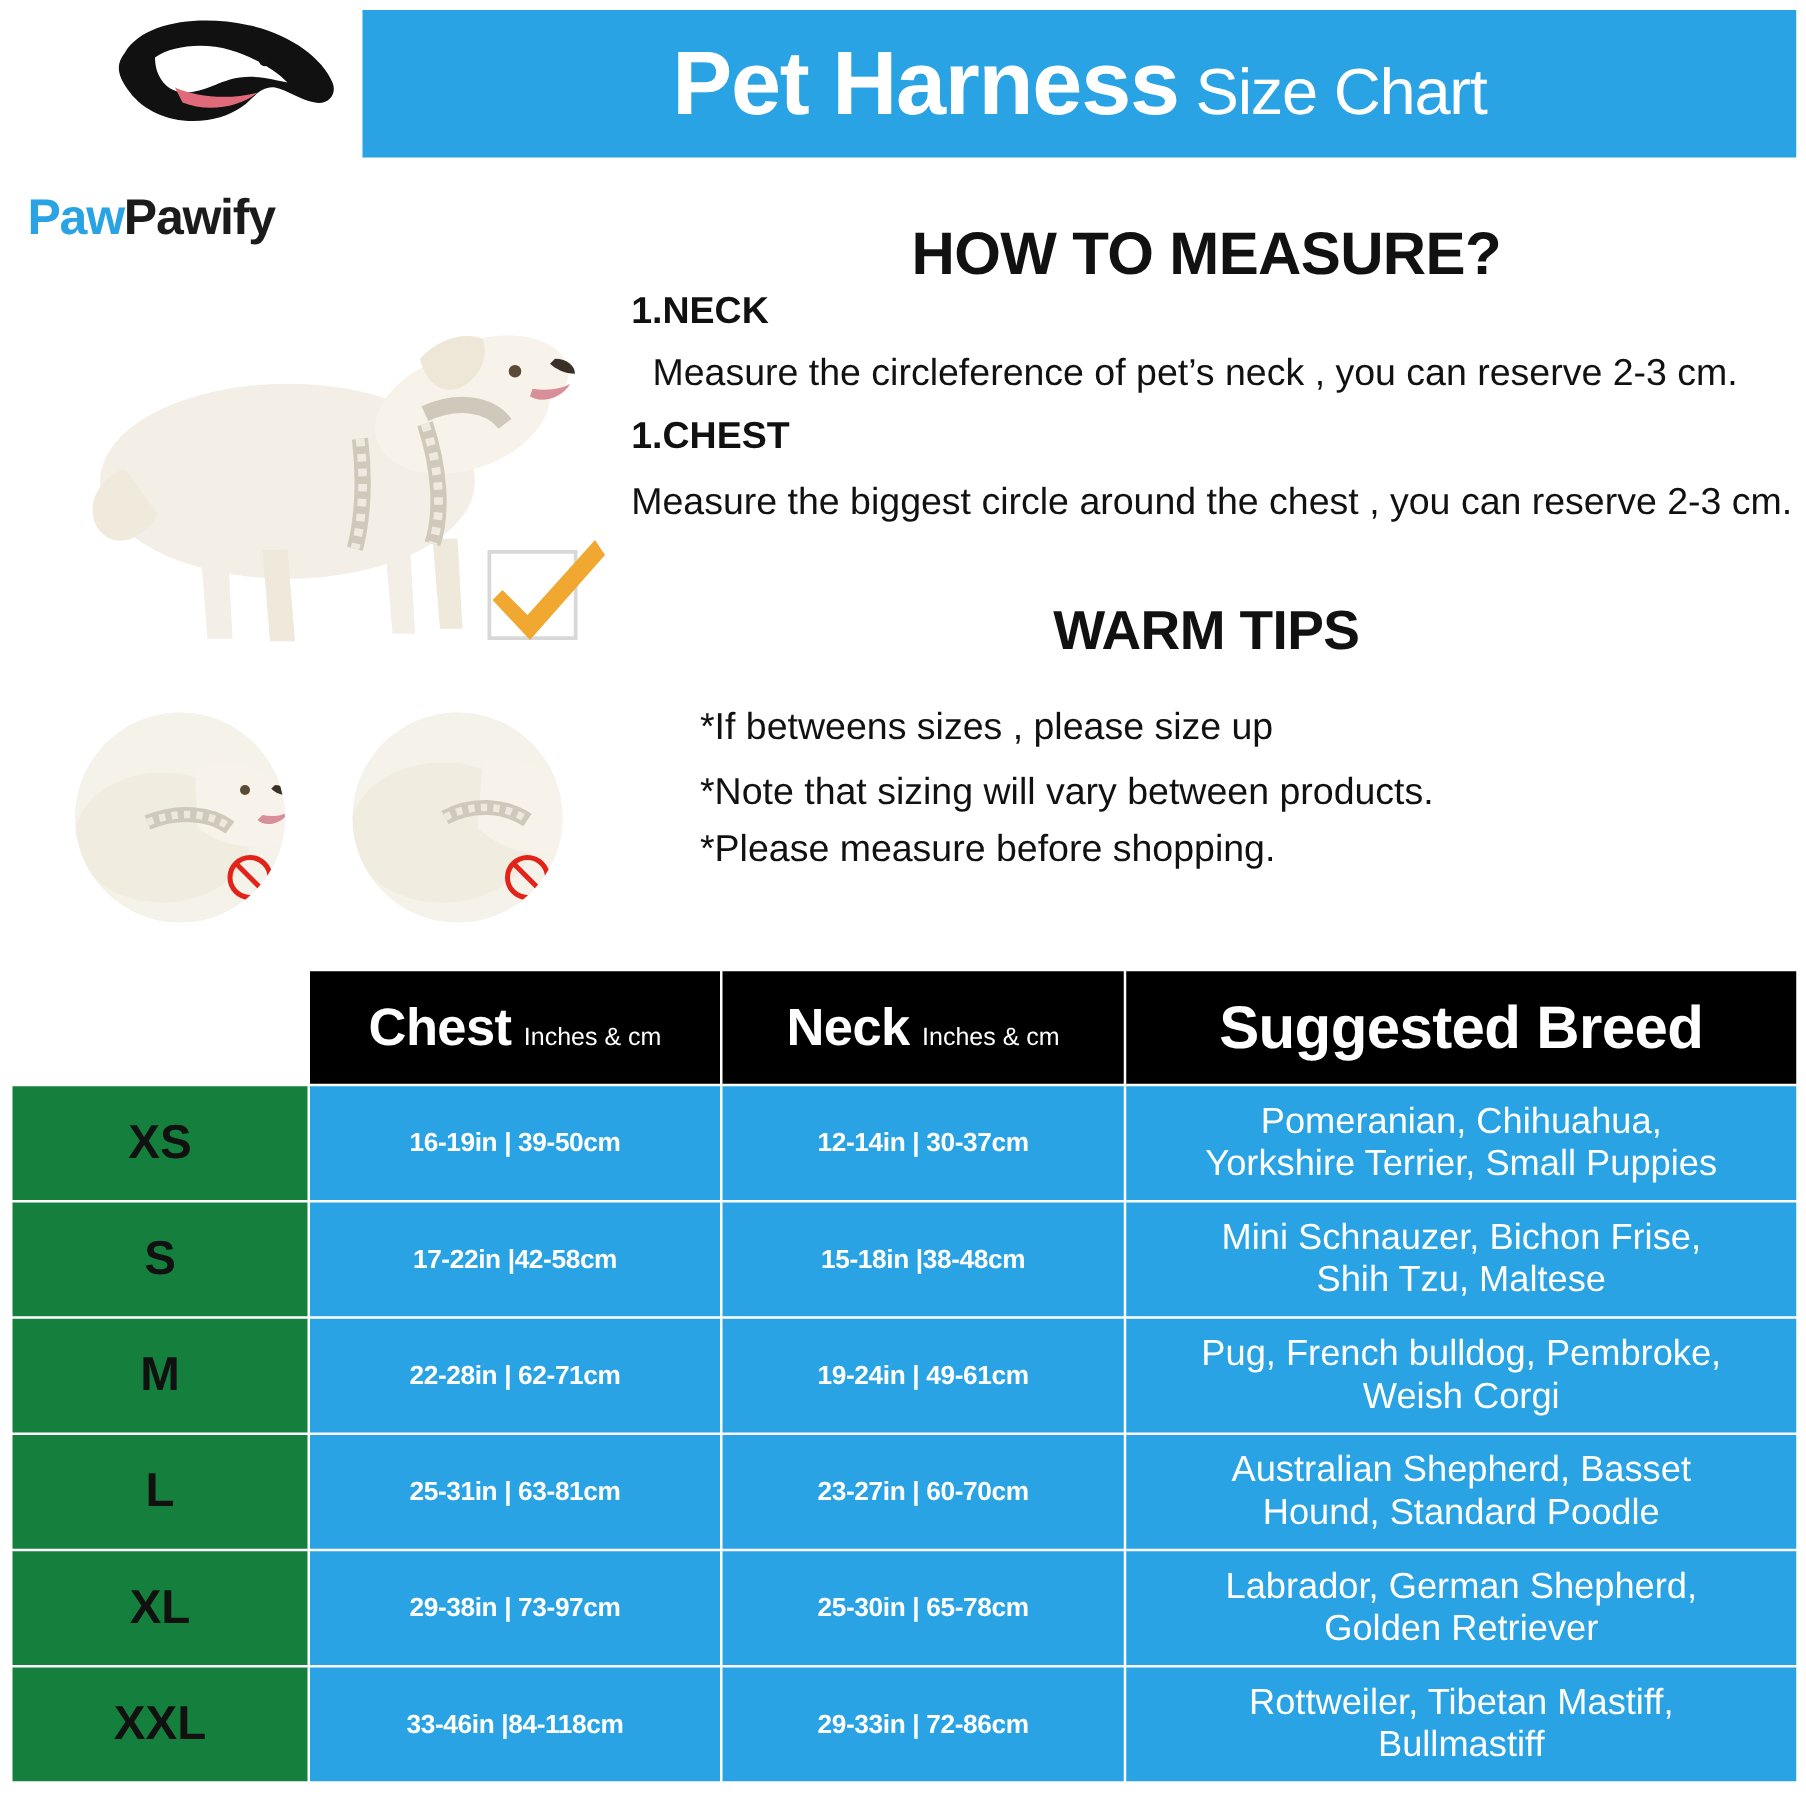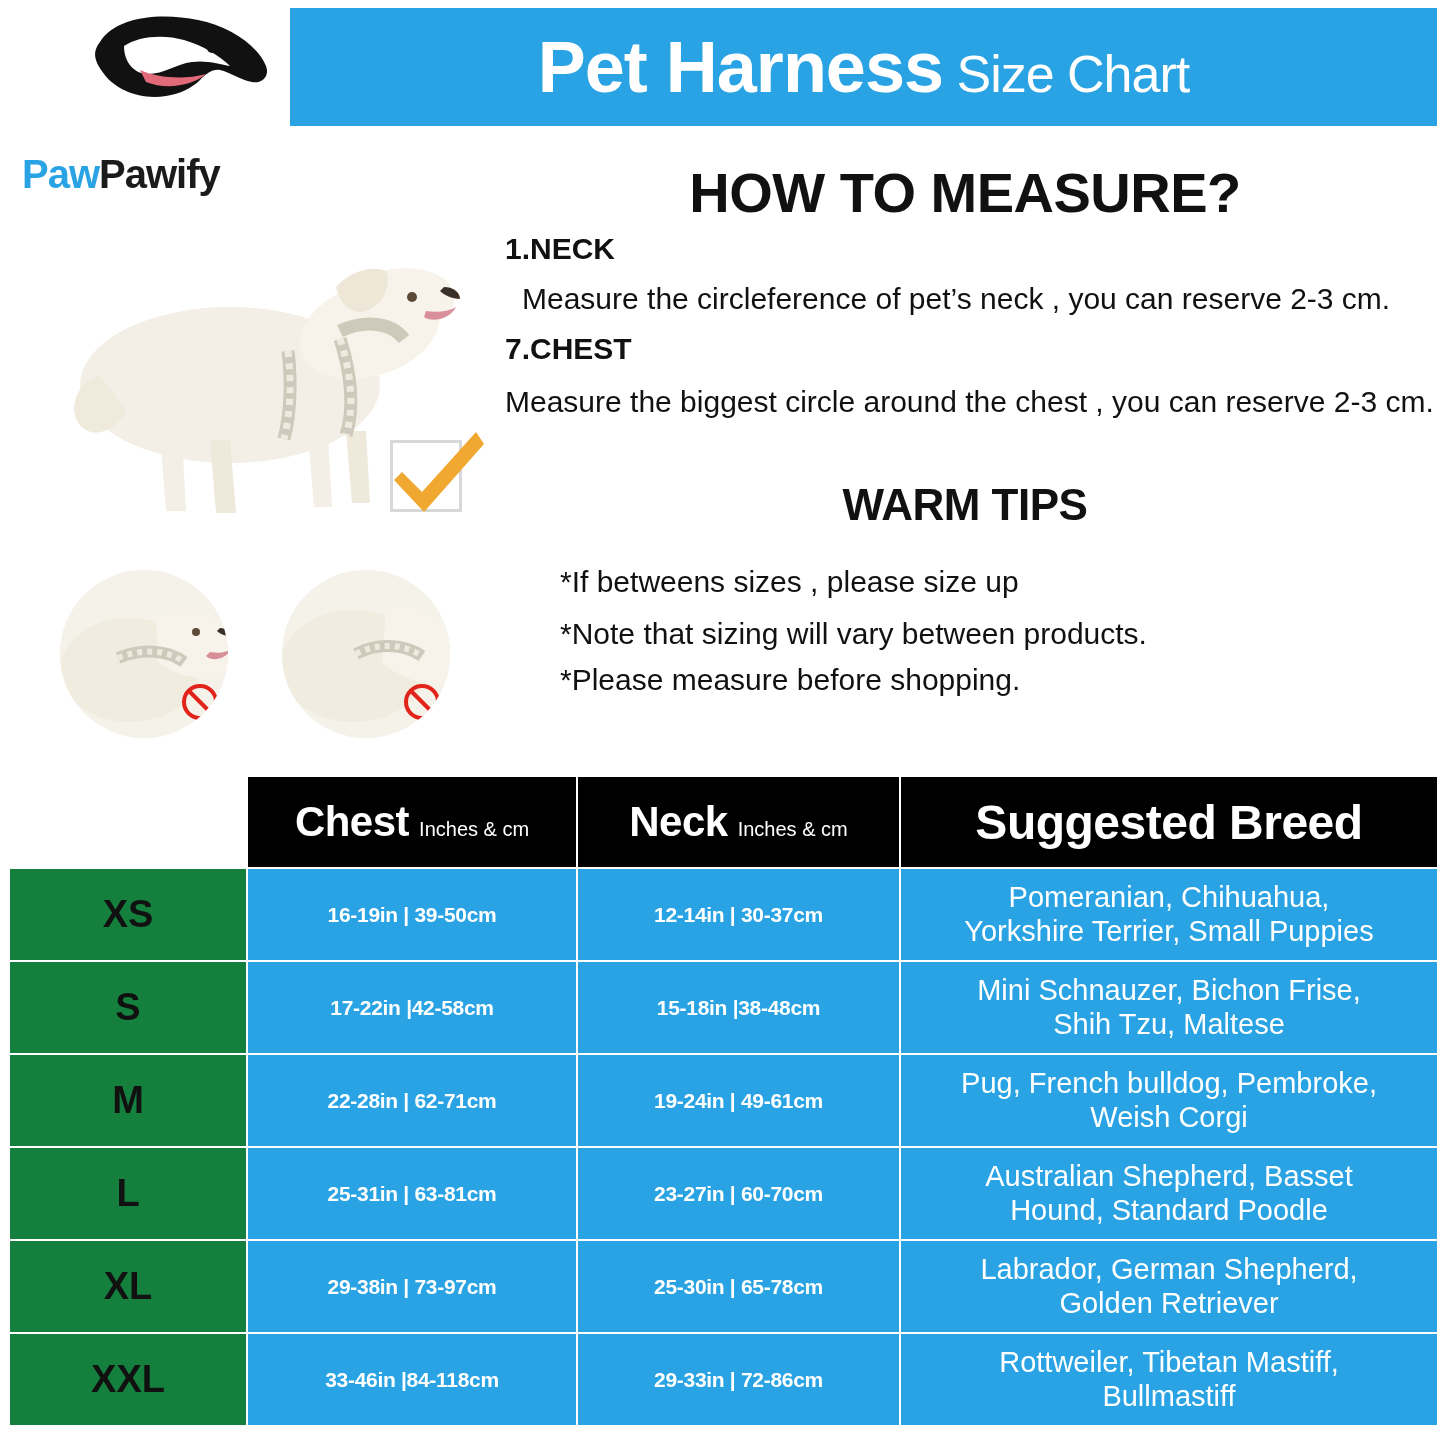--- a/index.html
+++ b/index.html
@@ -94,24 +94,24 @@
   .circle-a { left: 60px; }
   .circle-b { left: 282px; }
   .no-sign {
     position: absolute;
     width: 40px; height: 40px;
   }
 
   
   .how-title {
     position: absolute;
-    left: 500px; top: 160px;
+    left: 500px; top: 176px;
     width: 930px;
     text-align: center;
-    font-size: 56px;
+    font-size: 48px;
     font-weight: bold;
     color: #111111;
     letter-spacing: -0.5px;
   }
   .txt {
     position: absolute;
     color: #111111;
     font-size: 30px;
     white-space: nowrap;
   }
@@ -284,21 +284,21 @@
     </svg>
     <svg class="no-sign" style="left:120px; top:112px;" viewBox="0 0 40 40">
       <circle cx="20" cy="20" r="16" fill="none" stroke="#e2231a" stroke-width="4"></circle>
       <line x1="9" y1="9" x2="31" y2="31" stroke="#e2231a" stroke-width="4"></line>
     </svg>
   </div>
 
   <div class="how-title">HOW TO MEASURE?</div>
   <div class="txt lbl t-neck">1.NECK</div>
   <div class="txt t-neckd">Measure the circleference of pet’s neck , you can reserve 2-3 cm.</div>
-  <div class="txt lbl t-chest">7.CHEST</div>
+  <div class="txt lbl t-chest">1.CHEST</div>
   <div class="txt t-chestd">Measure the biggest circle around the chest , you can reserve 2-3 cm.</div>
 
   <div class="warm-title">WARM TIPS</div>
   <div class="txt w1">*If betweens sizes , please size up</div>
   <div class="txt w2">*Note that sizing will vary between products.</div>
   <div class="txt w3">*Please measure before shopping.</div>
 
   <table class="table">
     <colgroup>
       <col class="col-size">

